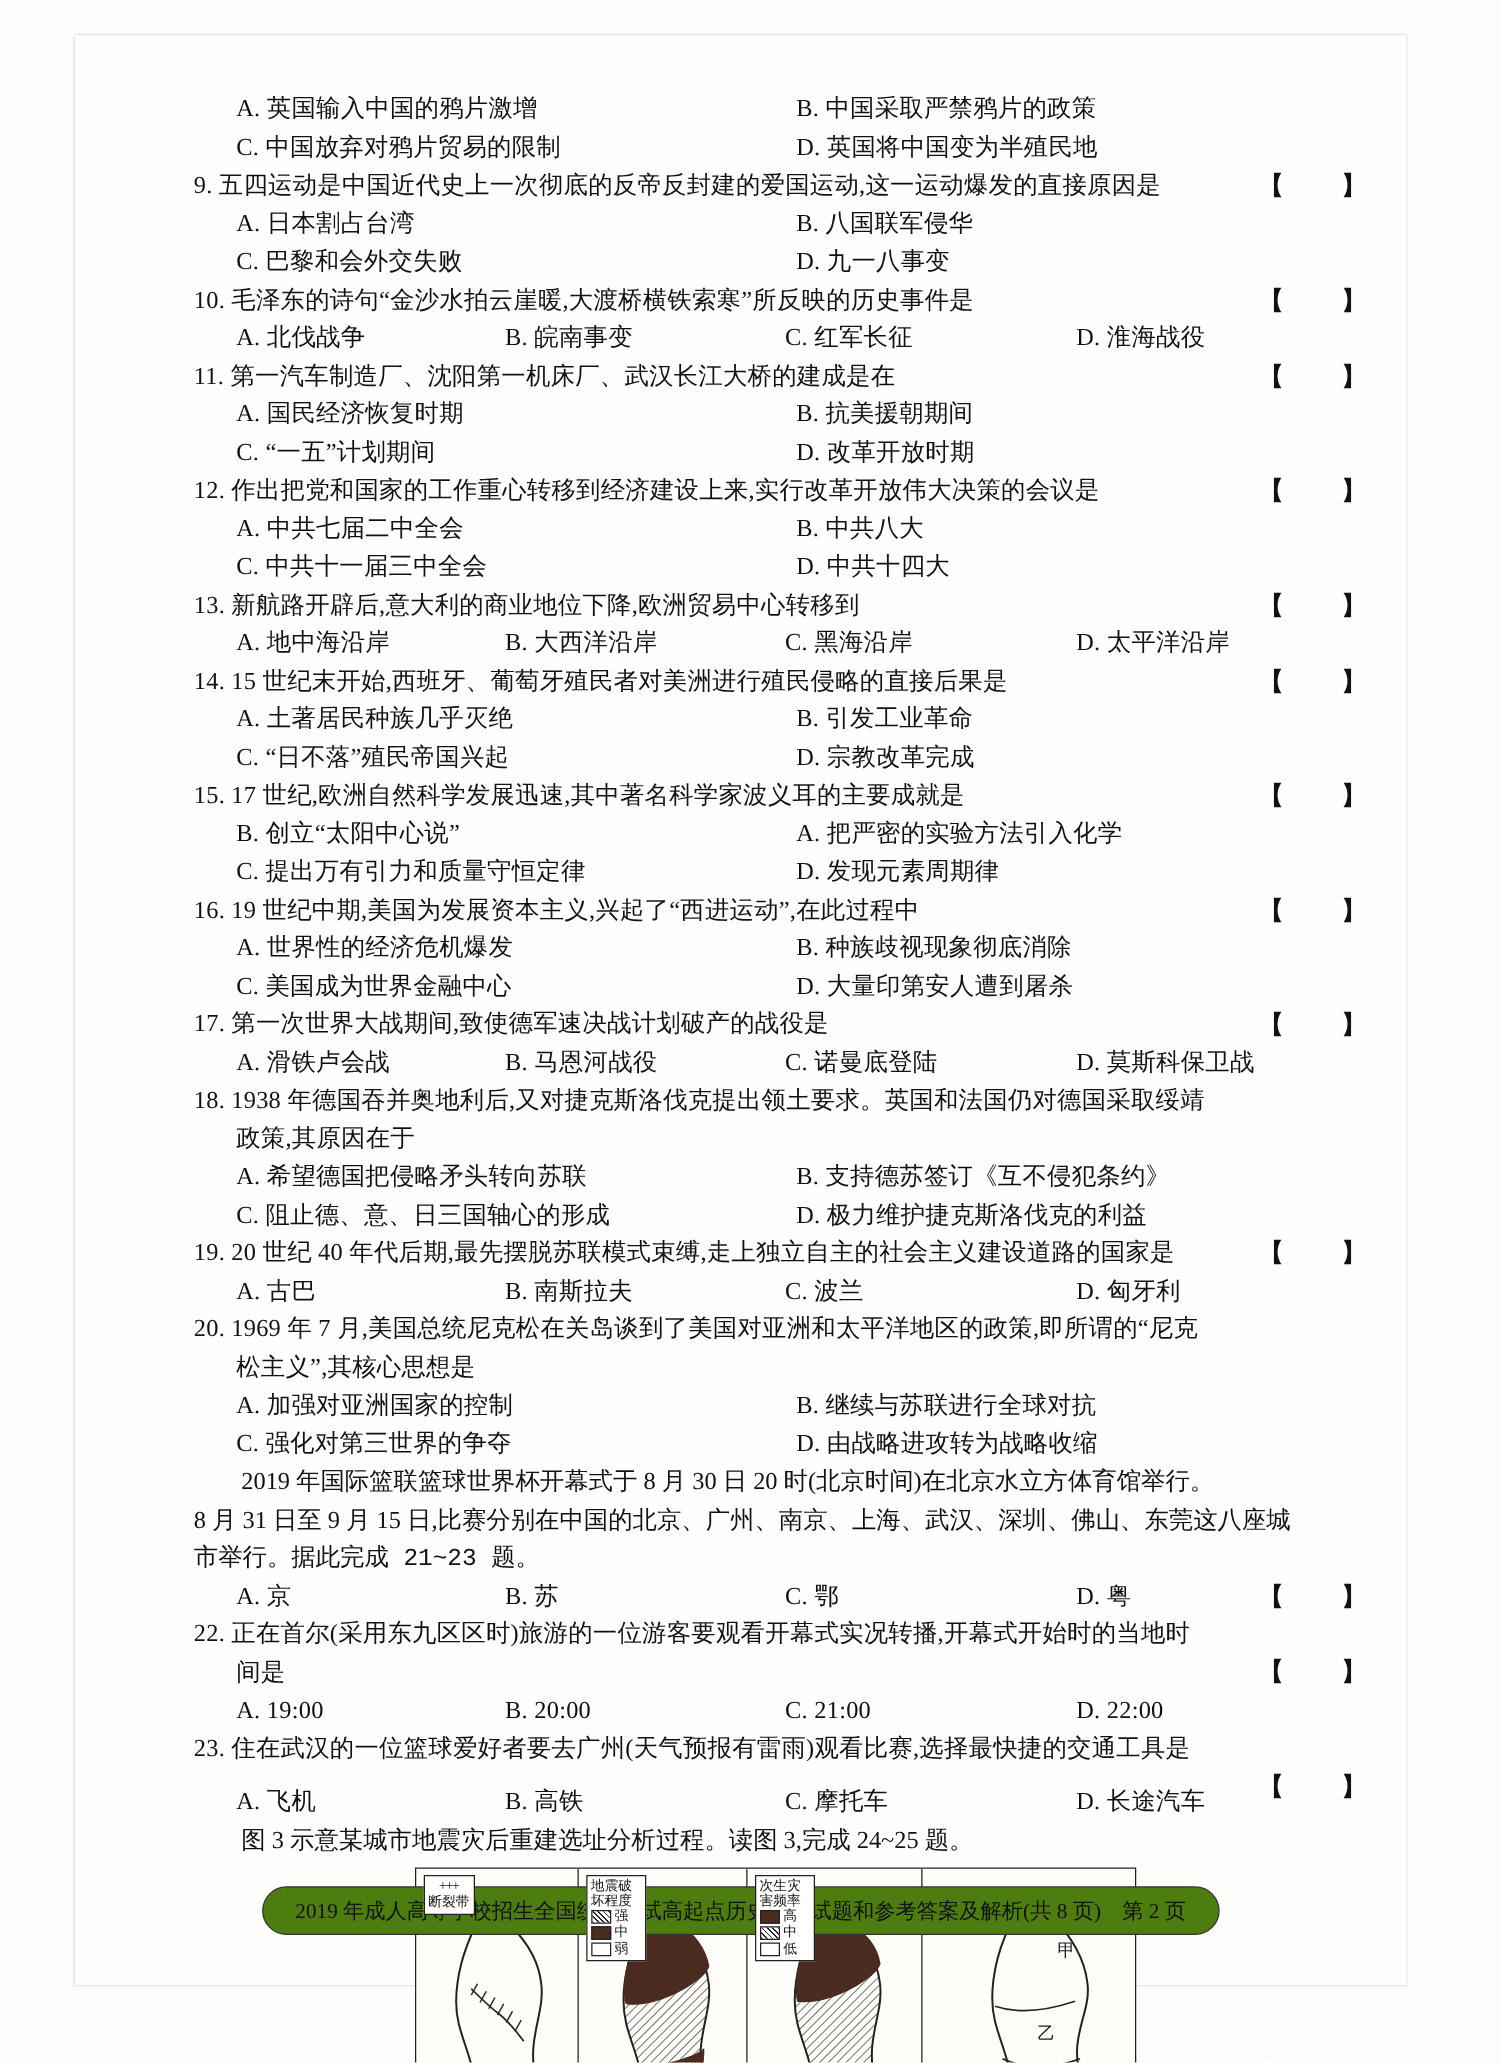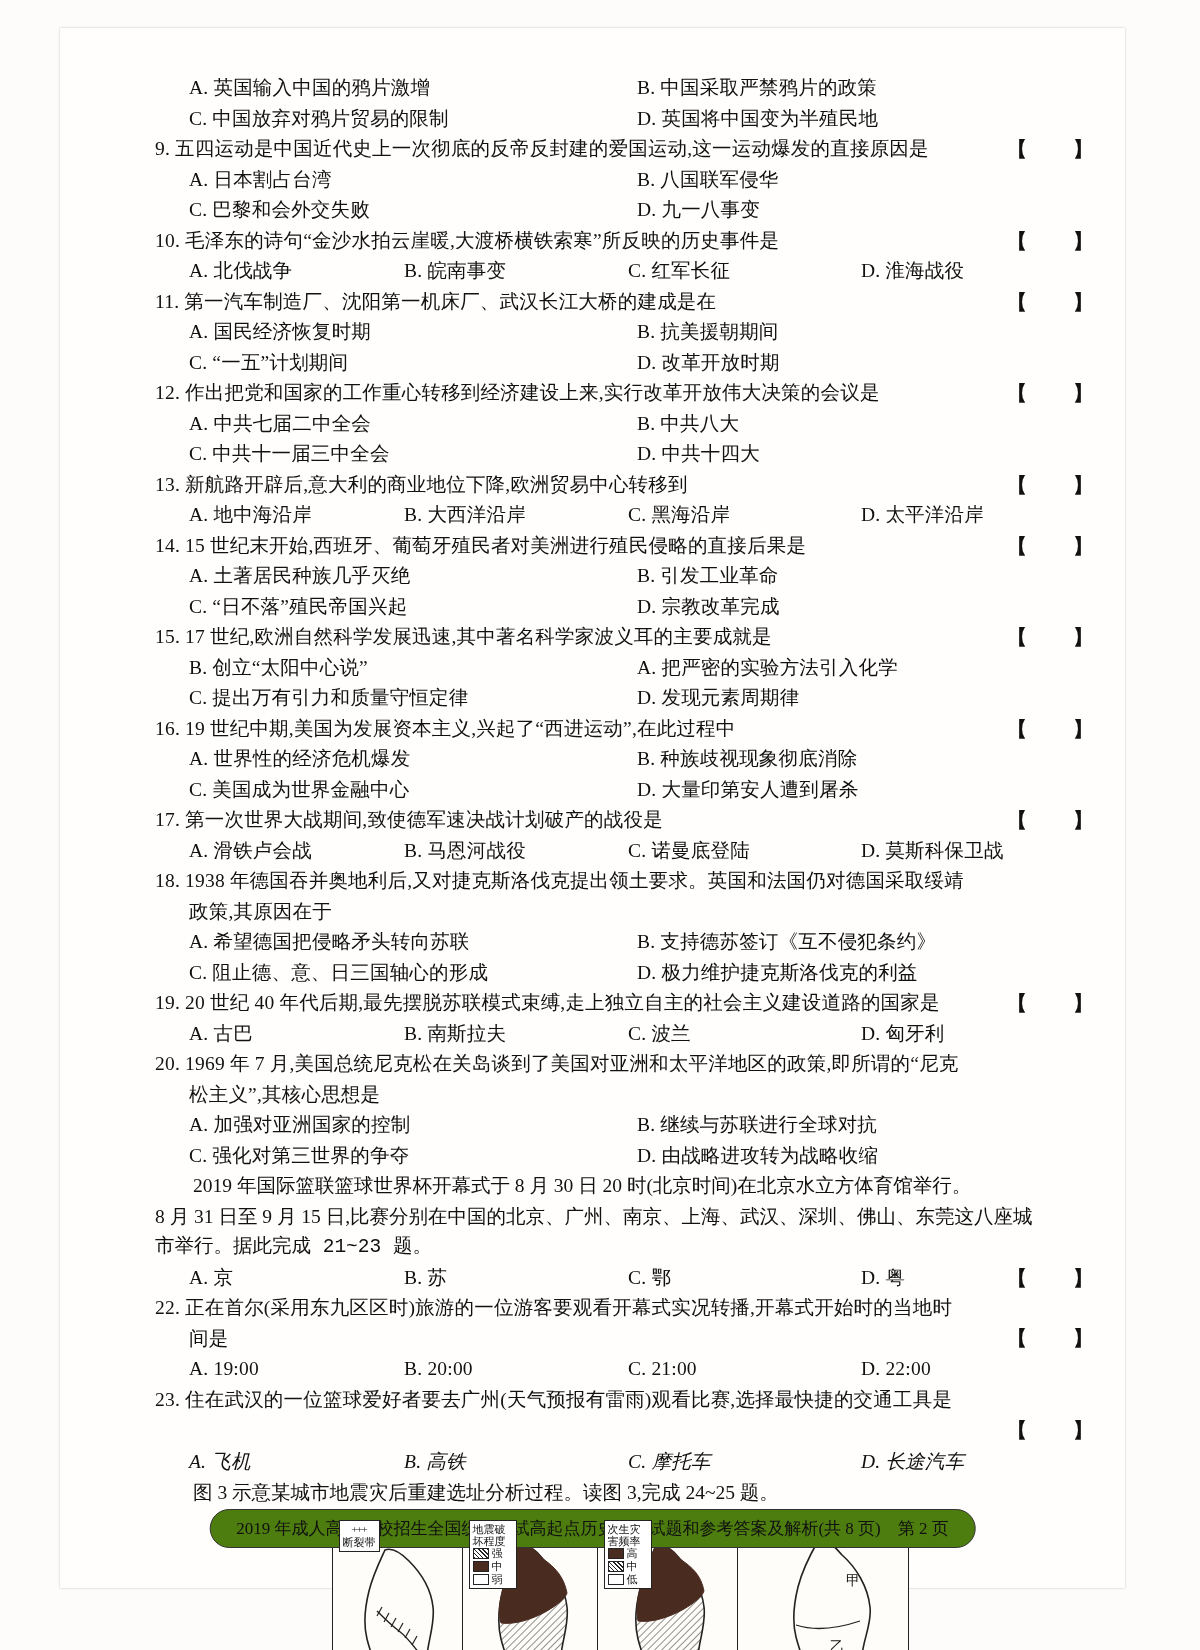--- a/index.html
+++ b/index.html
@@ -41,20 +41,21 @@
     padding-left:0px;
     text-indent:0;
   }
   .hang{
     padding-left:34px;
     text-indent:-34px;
   }
   .opts{
     display:flex;
     padding-left:34px;
+    justify-content:flex-end;
   }
   .opts.two > div{width:50%;}
   .opts.four-w > div:nth-child(1){width:24%;}
   .opts.four-w > div:nth-child(2){width:25%;}
   .opts.four-w > div:nth-child(3){width:26%;}
   .opts.four-w > div:nth-child(4){width:25%;}
   .brk{
     position:absolute;
     right:-8px;
     width:86px;
@@ -355,21 +356,21 @@
         <div>D. 22:00</div>
       </div>
     </div>
 
     <div class="q">
       <div class="stem hang">23. 住在武汉的一位篮球爱好者要去广州(天气预报有雷雨)观看比赛,选择最快捷的交通工具是</div>
       <div class="brk" style="top:30px;">
             <span class="l">【</span>
             <span class="r">】</span>
           </div>
-      <div class="opts four-w" style="margin-top:32px;font-style:italic;">
+      <div class="opts four-w" style="margin-top:12px;">
         <div>A. 飞机</div>
         <div>B. 高铁</div>
         <div>C. 摩托车</div>
         <div>D. 长途汽车</div>
       </div>
     </div>
 
     <div class="figcap">图 3 示意某城市地震灾后重建选址分析过程。读图 3,完成 24~25 题。</div>
 
     <div class="figwrap">

